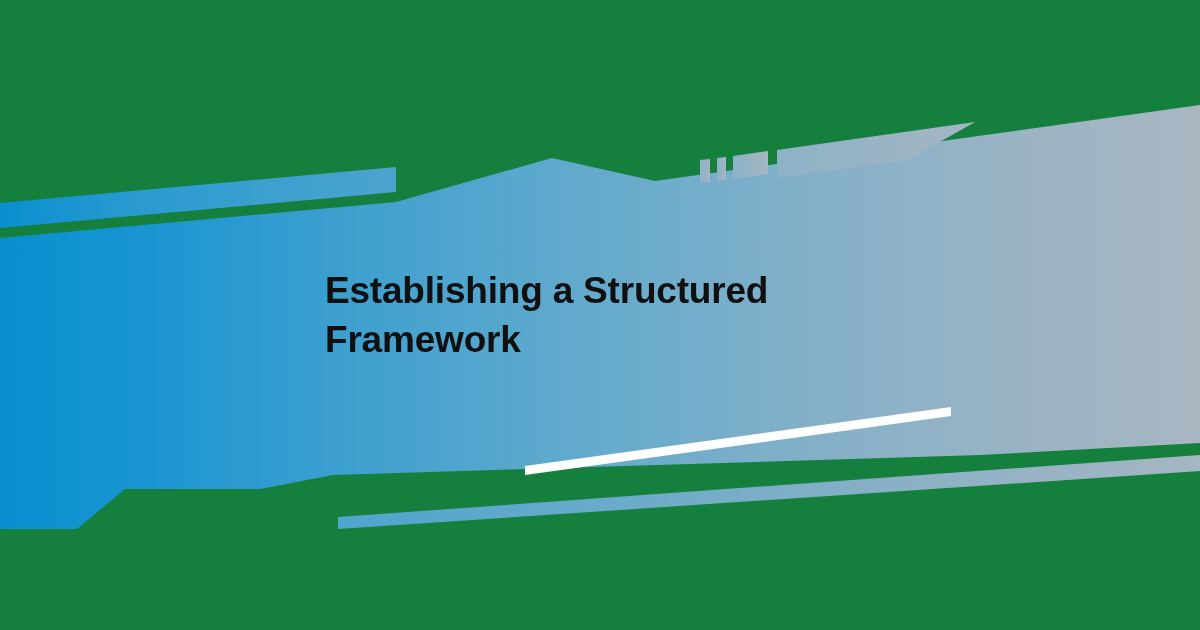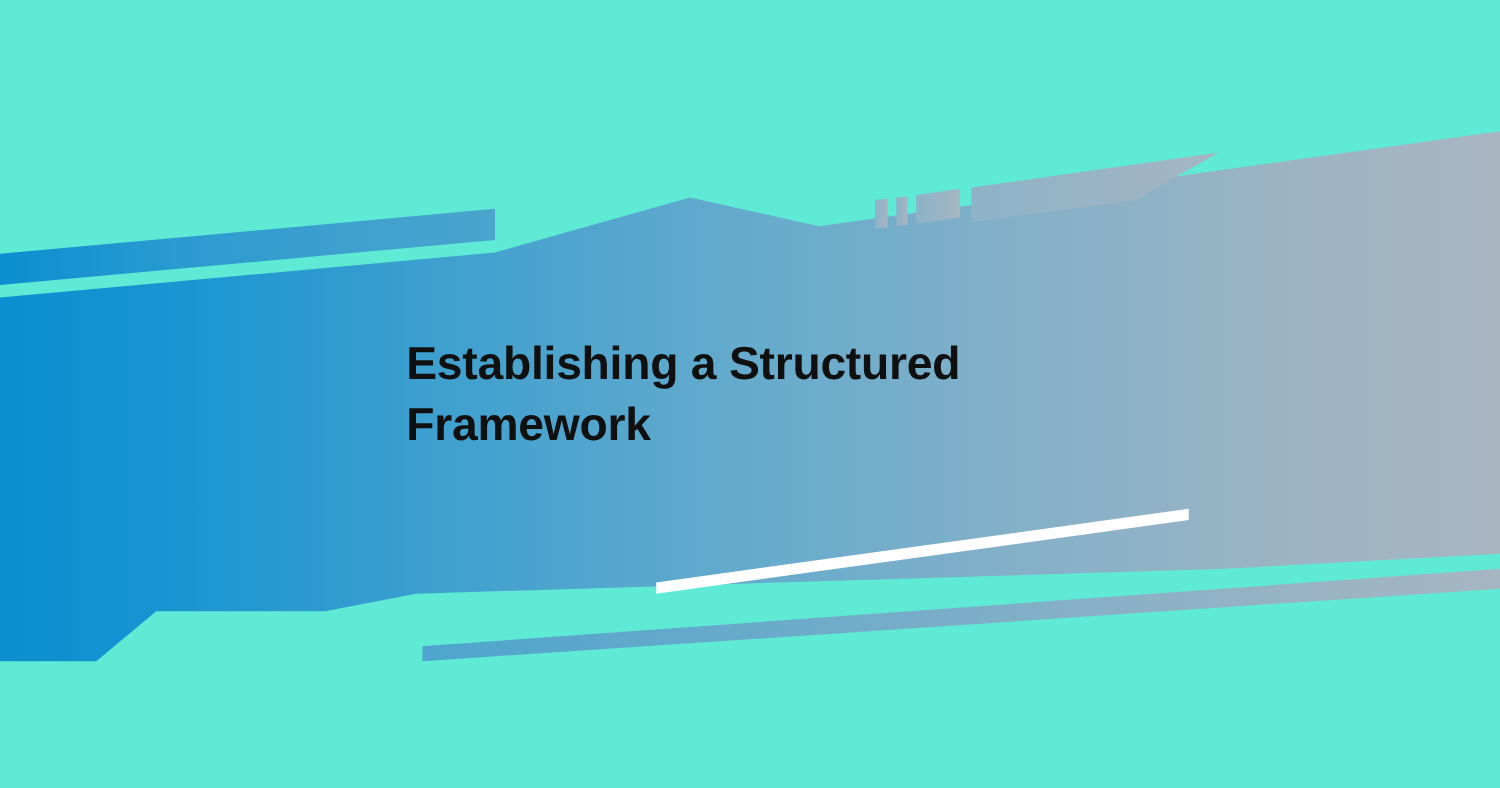--- a/index.html
+++ b/index.html
@@ -11,21 +11,21 @@
   body {
     width: 1200px;
     height: 630px;
     overflow: hidden;
     font-family: "Liberation Sans", sans-serif;
   }
   #banner {
     position: relative;
     width: 1200px;
     height: 630px;
-    background: #5eead4;
+    background: #15803d;
   }
   #banner-art {
     position: absolute;
     top: 0;
     left: 0;
     width: 1200px;
     height: 630px;
     display: block;
   }
   #title-layer {

